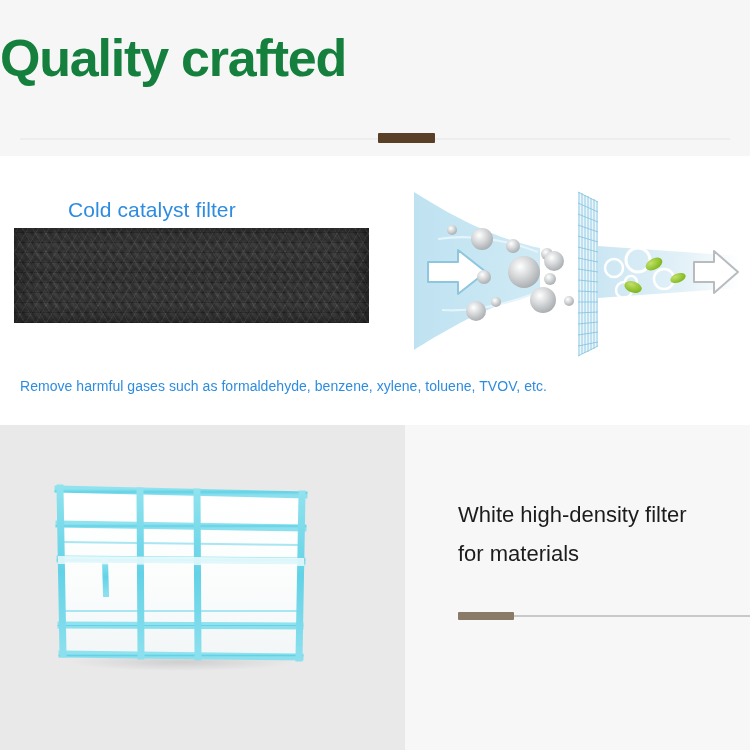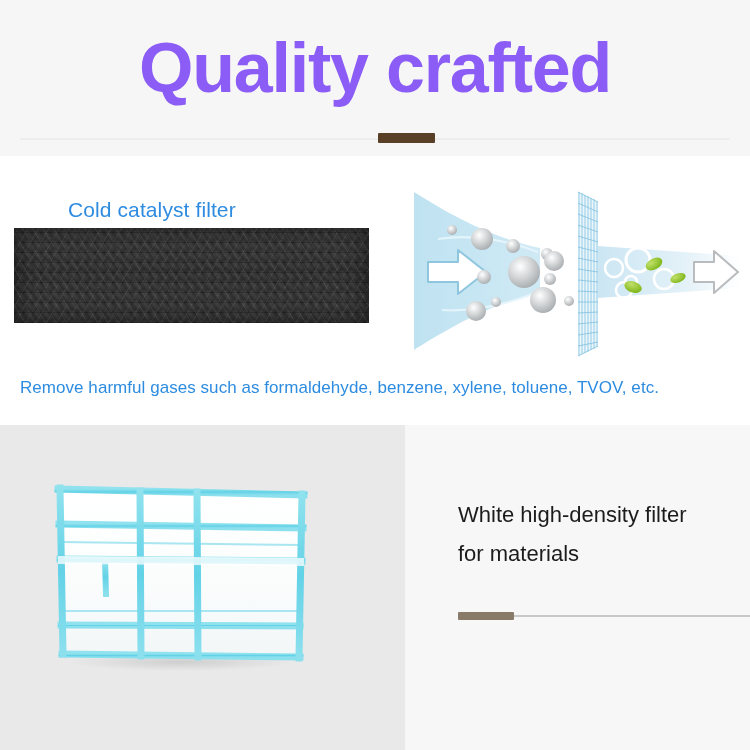--- a/index.html
+++ b/index.html
@@ -25,25 +25,24 @@
   .header {
     position: absolute;
     left: 0; top: 0;
     width: 750px; height: 156px;
     background: #f6f6f6;
   }
   .header-title {
     position: absolute;
     left: 0; right: 0;
     top: 28px;
-    text-align: center;
-    font-size: 70px;
+    font-size: 52px;
     font-weight: bold;
     letter-spacing: -1.2px;
-    color: #8b5cf6;
+    color: #15803d;
     font-family: "Liberation Sans", sans-serif;
   }
   .header-rule {
     position: absolute;
     left: 20px;
     right: 20px;
     top: 138px;
     height: 2px;
     background: #ededed;
   }
@@ -95,21 +94,21 @@
     background:
       repeating-linear-gradient(60deg, rgba(255,255,255,0.055) 0 1px, rgba(0,0,0,0) 1px 9px),
       repeating-linear-gradient(-60deg, rgba(255,255,255,0.055) 0 1px, rgba(0,0,0,0) 1px 9px),
       repeating-linear-gradient(0deg, rgba(0,0,0,0.22) 0 1px, rgba(0,0,0,0) 1px 10px);
   }
 
   .mid-caption {
     position: absolute;
     left: 20px;
     top: 222px;
-    font-size: 17px;
+    font-size: 14px;
     color: #2e8ce0;
     letter-spacing: 0.05px;
     white-space: nowrap;
   }
 
   
   .diagram {
     position: absolute;
     left: 402px;
     top: 28px;

